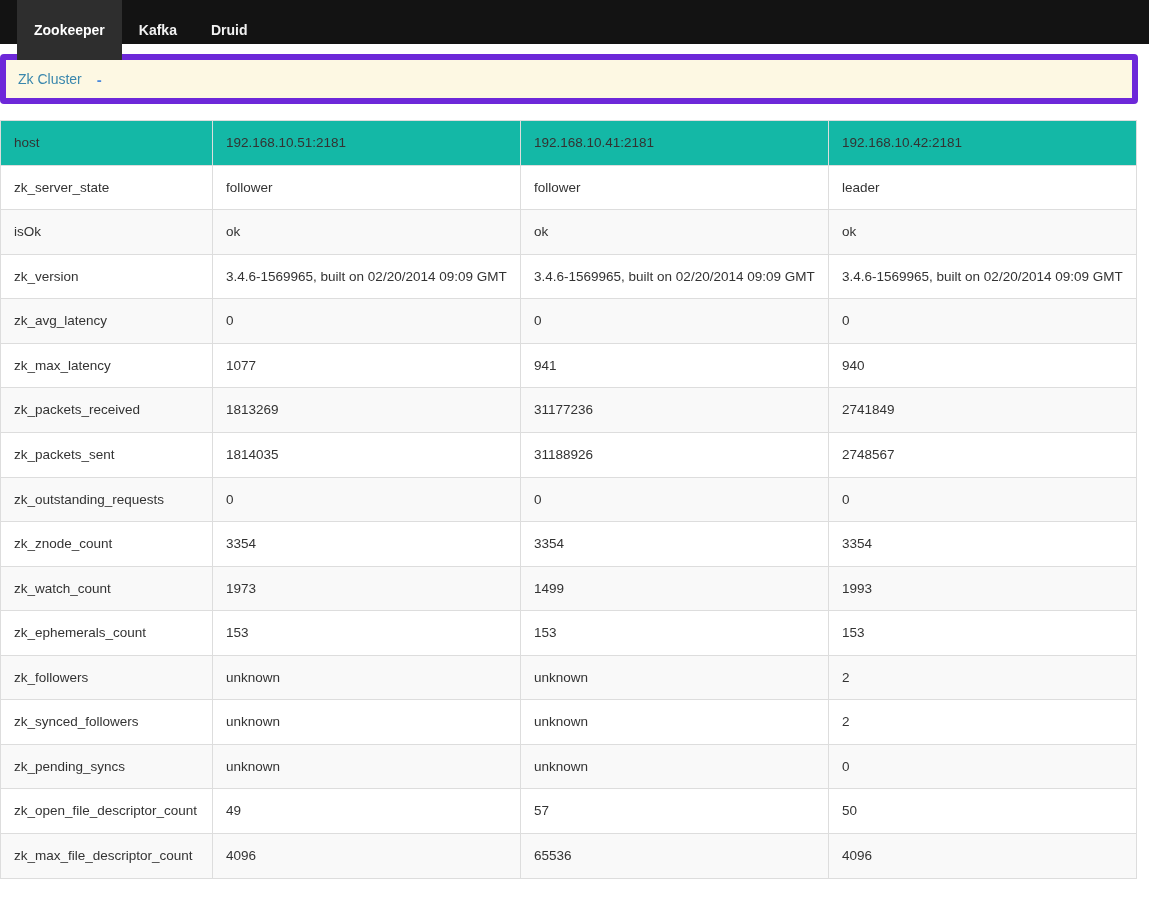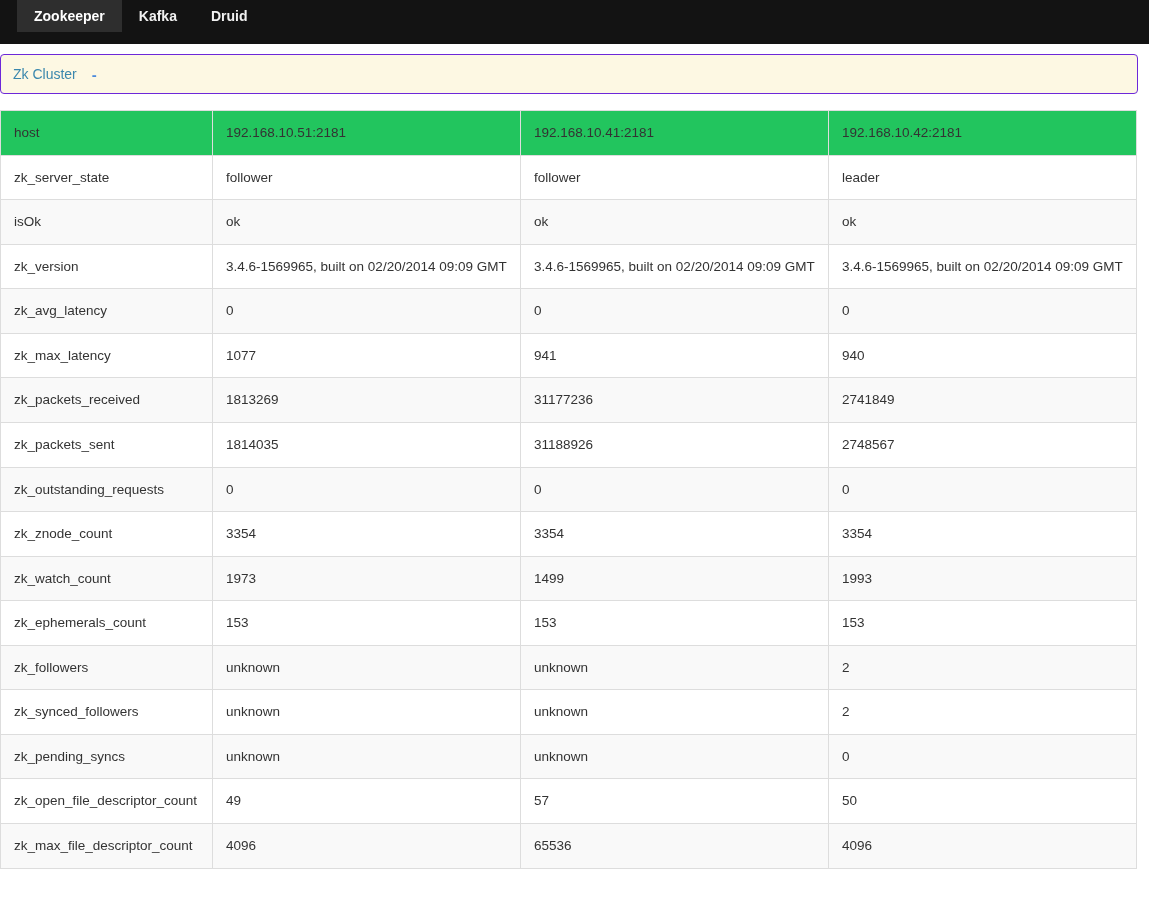--- a/index.html
+++ b/index.html
@@ -41,38 +41,38 @@
   .nav-items {
     display: flex;
     list-style: none;
     margin: 0 0 0 17px;
     padding: 0;
   }
   .nav-items li { display: flex; }
   .nav-items a {
     display: flex;
     align-items: center;
-    height: 32px;
+    height: 60px;
     padding: 0 17px;
     color: #f1f1f1;
     font-size: 14px;
     font-weight: bold;
     text-decoration: none;
     cursor: pointer;
   }
   .nav-items li.active a {
     background: #2e2e2e;
     color: #ffffff;
   }
 
   
   .panel-heading {
     margin: 10px 11px 0 0;
     background: #fdf8e3;
-    border: 1px solid #6d28d9;
+    border: 6px solid #6d28d9;
     border-radius: 4px;
     padding: 11px 12px;
     font-size: 14px;
     color: #3a87ad;
     display: flex;
     align-items: center;
   }
   .collapse-toggle {
     margin-left: 15px;
     color: #4a89dc;
@@ -93,21 +93,21 @@
   }
   .zk-table td {
     border: 1px solid #ddd;
     padding: 12px 13px;
     vertical-align: top;
     line-height: 1.45;
     word-wrap: break-word;
   }
   .zk-table tr { background: #ffffff; }
   .zk-table tr:nth-child(odd) { background: #f9f9f9; }
-  .zk-table tr:first-child { background: #22c55e; padding-left: 38px; }
+  .zk-table tr:first-child { background: #14b8a6; padding-left: 38px; }
   .zk-table .metric-cell { color: #333; }
 </style>
 </head>
 <body>
 
 <nav class="navbar">
   <ul class="nav-items" id="nav-items">
       <li class="active">
         <a>Zookeeper</a>
       </li>

